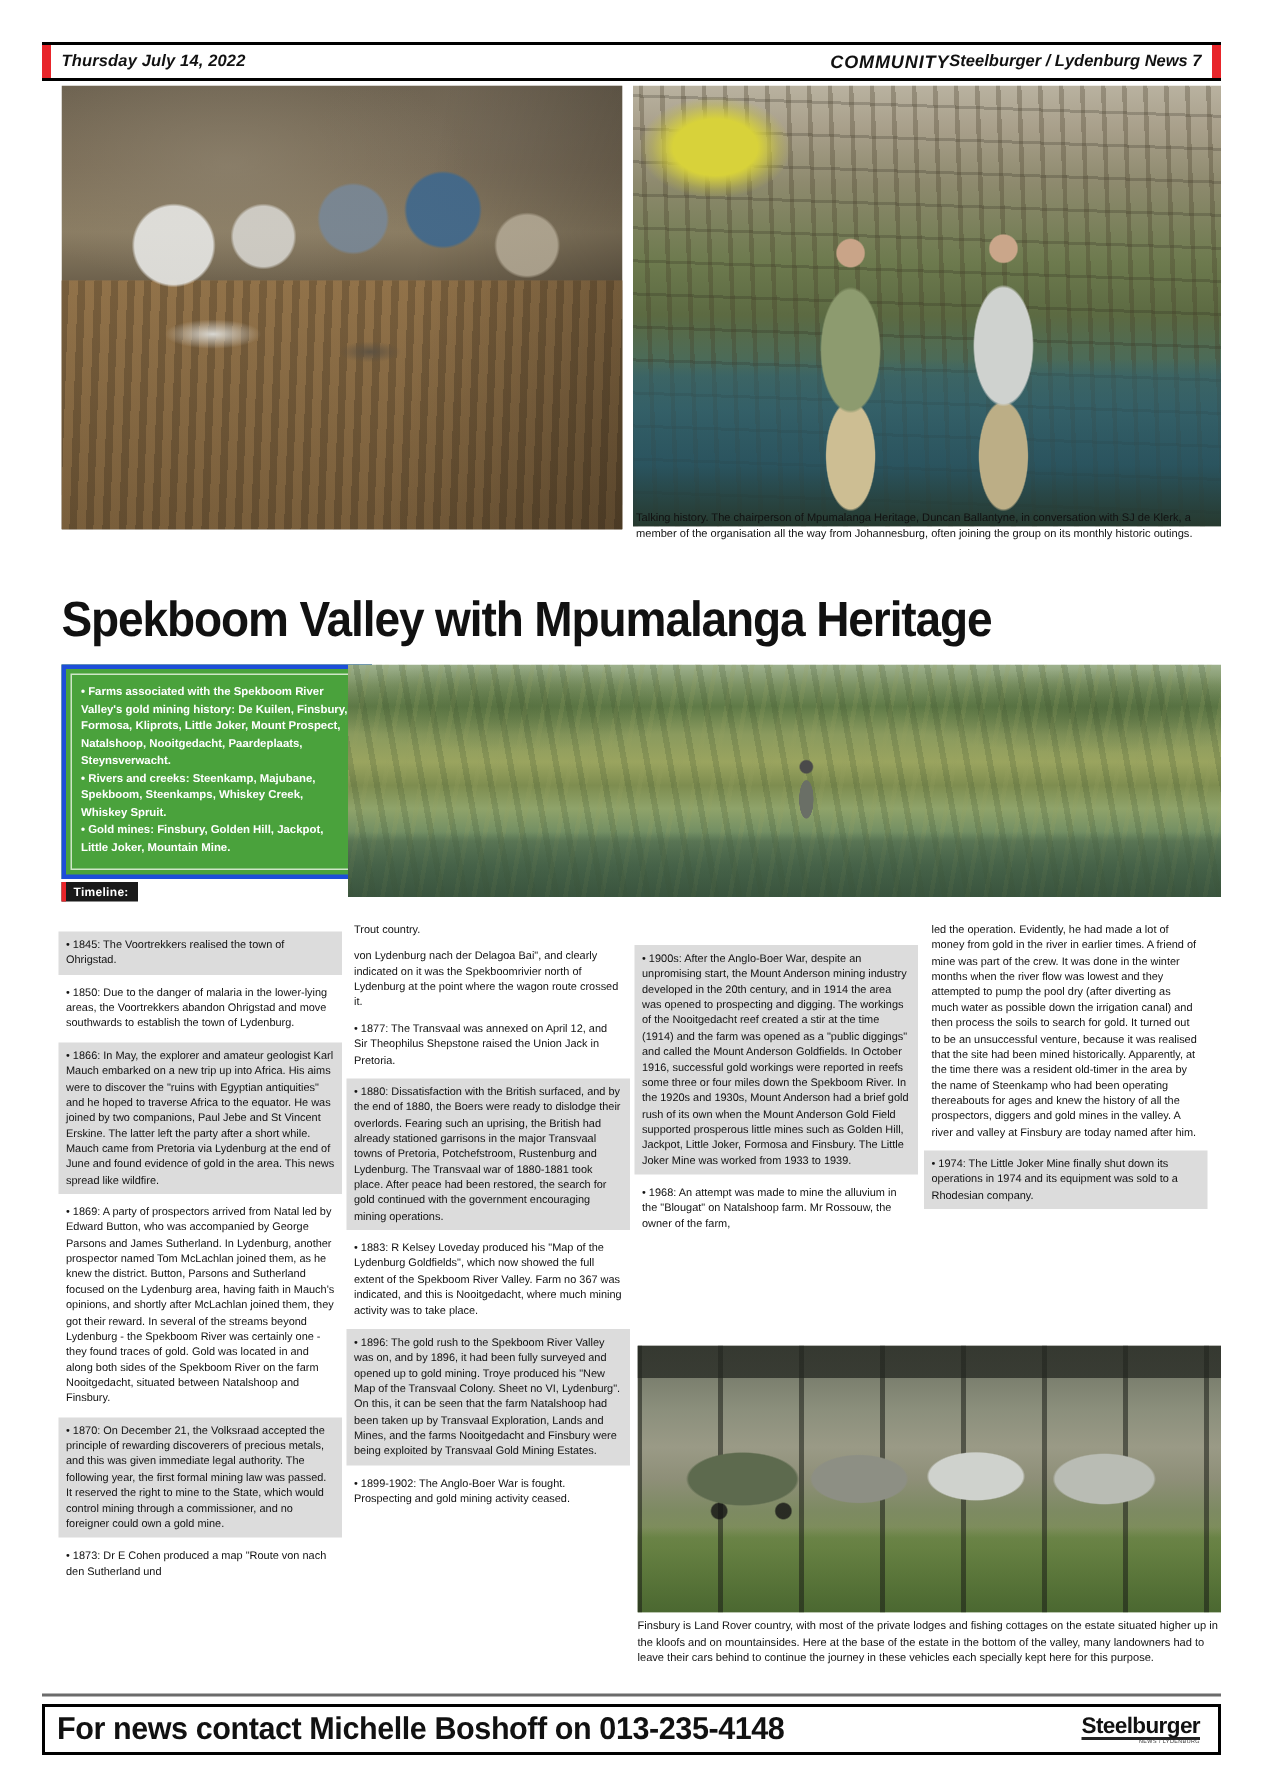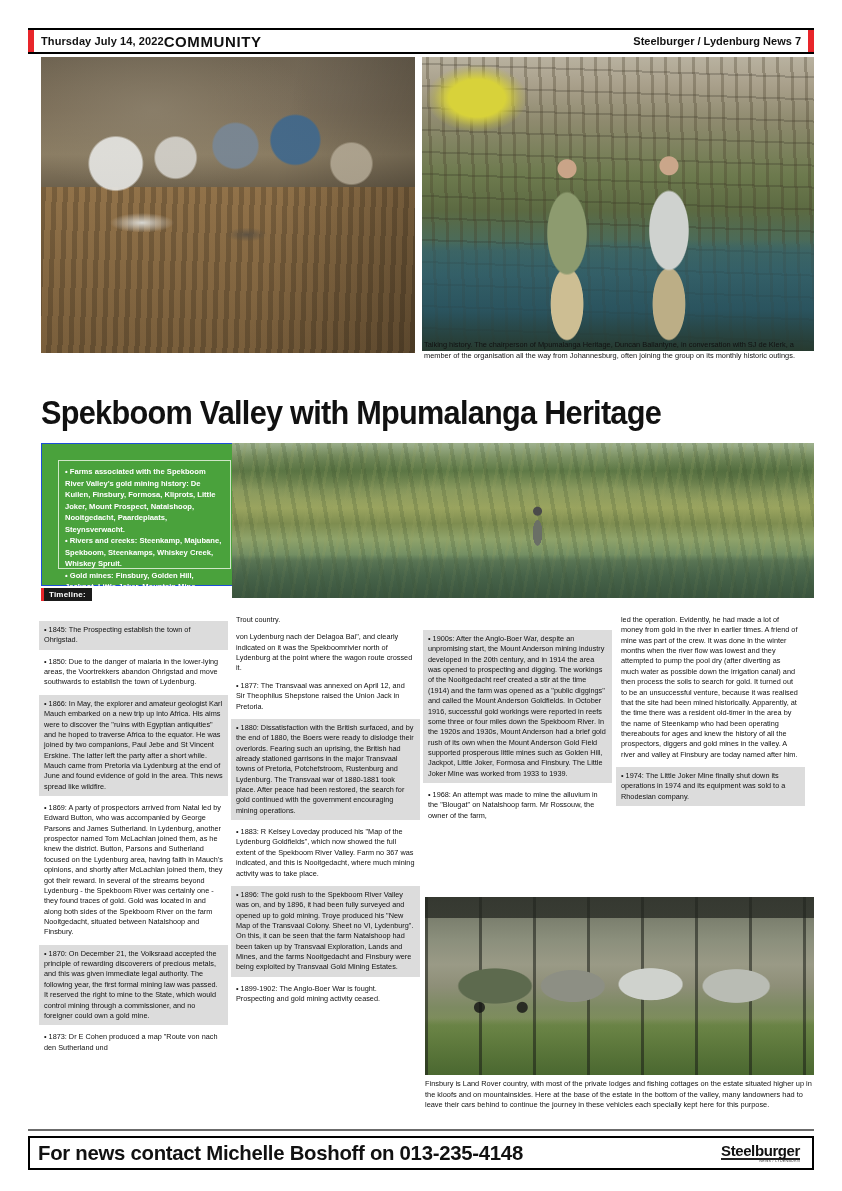--- a/index.html
+++ b/index.html
@@ -10,29 +10,29 @@
     font-family: "Liberation Sans", sans-serif;
     color: #111;
     overflow: hidden;
   }
   .page { position: relative; width: 842px; height: 1191px; padding: 0; }
 
   
   .masthead {
     position:absolute; left:28px; top:28px; width:786px; height:26px;
     display:flex; align-items:center;
-    border-top:2px solid #000; border-bottom:2px solid #000;
+    border-top:2px solid #000; border-bottom:2px solid #000;font-style:italic;
   }
   .mast-tab { width:6px; align-self:stretch; background:#e8252a; }
   .mast-date {
     font-size:11px; font-weight:bold; padding-left:7px; white-space:nowrap;
     letter-spacing:.1px;
   }
   .mast-center {
-    flex:1; text-align:left; font-size:15px; font-weight:bold;
+    flex:1; text-align:right; font-size:12px; font-weight:bold;
     letter-spacing:.6px;
   }
   .mast-right { font-size:11px; font-weight:bold; padding-right:7px; white-space:nowrap; }
 
   
   .photo { position:absolute; overflow:hidden; }
   .photo-1 { left:41px; top:57px; width:374px; height:296px; }
   .photo-2 { left:422px; top:57px; width:392px; height:294px; }
   .photo-3 { left:232px; top:443px; width:582px; height:155px; }
   .photo-4 { left:425px; top:897px; width:389px; height:178px; }
@@ -48,21 +48,21 @@
     position:absolute; left:41px; top:394px; width:760px;
     font-family:"Liberation Sans", sans-serif;
     font-weight:bold; font-size:33px; letter-spacing:-0.8px;
     transform: scaleX(0.93); transform-origin: left center;
     white-space:nowrap;
   }
 
   
   .greenbox {
     position:absolute; left:41px; top:443px; width:207px; height:143px;
-    background:#4aa23c; border:1px solid #1d4ed8; padding:16px;
+    background:#4aa23c; border:3px solid #1d4ed8; padding:3px;
   }
   .greenbox-inner {
     border:1px solid #cfe6c7; width:100%; height:100%;
     padding:5px 6px; color:#fff; font-size:7.6px; line-height:1.52;
     font-weight:bold;
   }
   .gb-line { margin:0 0 0 0; }
 
   
   .timeline-label {
@@ -234,21 +234,21 @@
     </div>
   </div>
 
   <div class="photo photo-3">
     <div class="scene p3"></div>
   </div>
 
   <div class="timeline-label">Timeline:</div>
 
   <div class="col col-1">
-    <div class="para shaded">• 1845: The Prospecting establish the town of Ohrigstad.</div>
+    <div class="para shaded">• 1845: The Voortrekkers realised the town of Ohrigstad.</div>
     <div class="para plain">• 1850: Due to the danger of malaria in the lower-lying areas, the Voortrekkers abandon Ohrigstad and move southwards to establish the town of Lydenburg.</div>
     <div class="para shaded">• 1866: In May, the explorer and amateur geologist Karl Mauch embarked on a new trip up into Africa. His aims were to discover the "ruins with Egyptian antiquities" and he hoped to traverse Africa to the equator. He was joined by two companions, Paul Jebe and St Vincent Erskine. The latter left the party after a short while. Mauch came from Pretoria via Lydenburg at the end of June and found evidence of gold in the area. This news spread like wildfire.</div>
     <div class="para plain">• 1869: A party of prospectors arrived from Natal led by Edward Button, who was accompanied by George Parsons and James Sutherland. In Lydenburg, another prospector named Tom McLachlan joined them, as he knew the district. Button, Parsons and Sutherland focused on the Lydenburg area, having faith in Mauch's opinions, and shortly after McLachlan joined them, they got their reward. In several of the streams beyond Lydenburg - the Spekboom River was certainly one - they found traces of gold. Gold was located in and along both sides of the Spekboom River on the farm Nooitgedacht, situated between Natalshoop and Finsbury.</div>
     <div class="para shaded">• 1870: On December 21, the Volksraad accepted the principle of rewarding discoverers of precious metals, and this was given immediate legal authority. The following year, the first formal mining law was passed. It reserved the right to mine to the State, which would control mining through a commissioner, and no foreigner could own a gold mine.</div>
     <div class="para plain">• 1873: Dr E Cohen produced a map "Route von nach den Sutherland und</div>
   </div>
 
   <div class="col col-2">
     <div class="para plain">Trout country.</div>
     <div class="para plain">von Lydenburg nach der Delagoa Bai", and clearly indicated on it was the Spekboomrivier north of Lydenburg at the point where the wagon route crossed it.</div>

